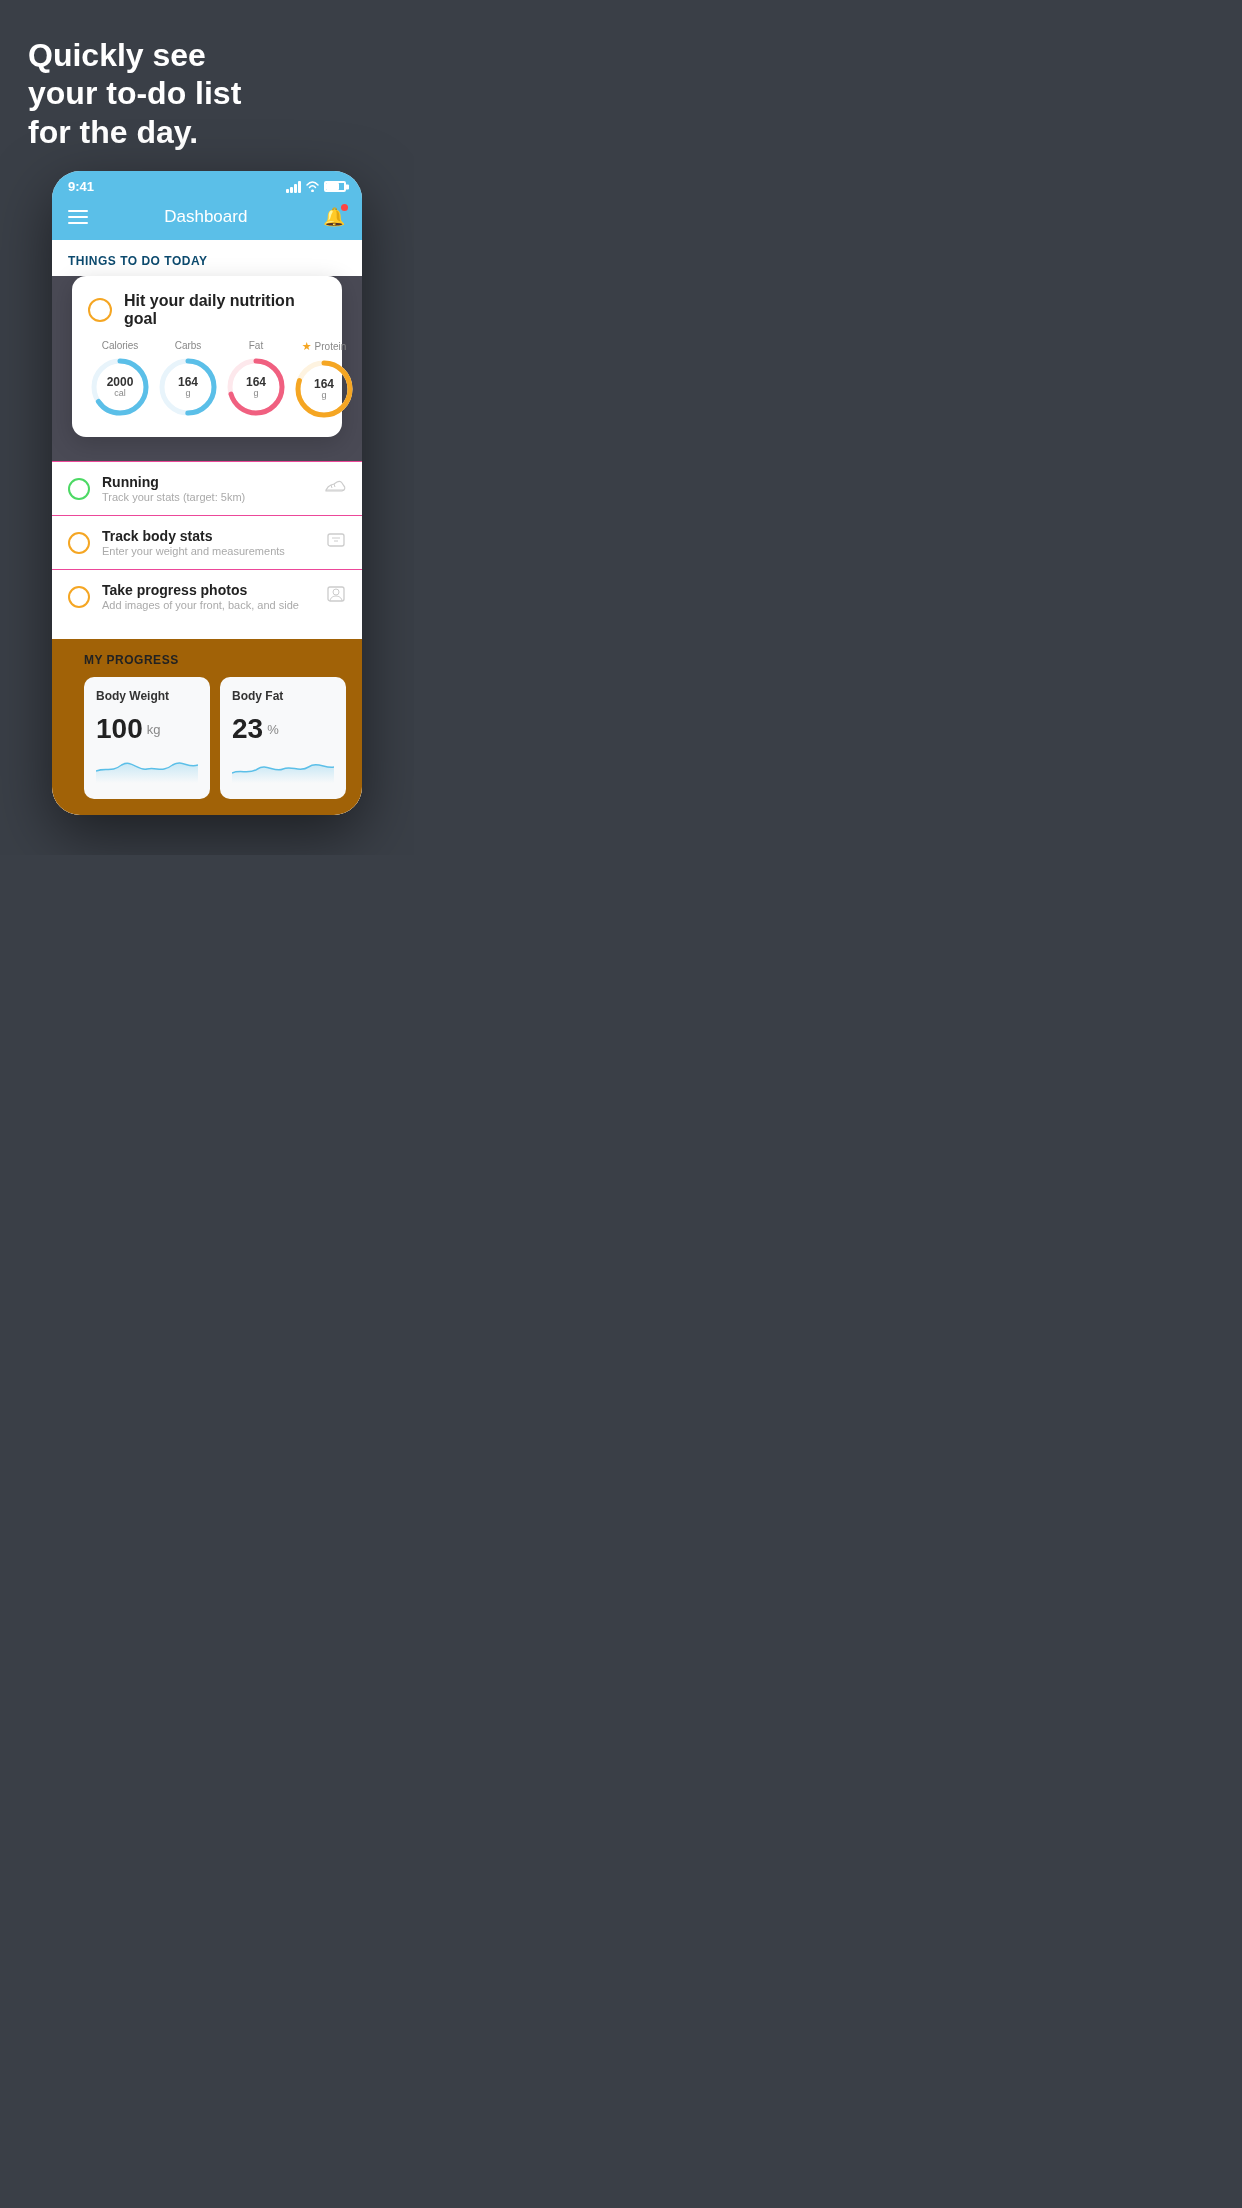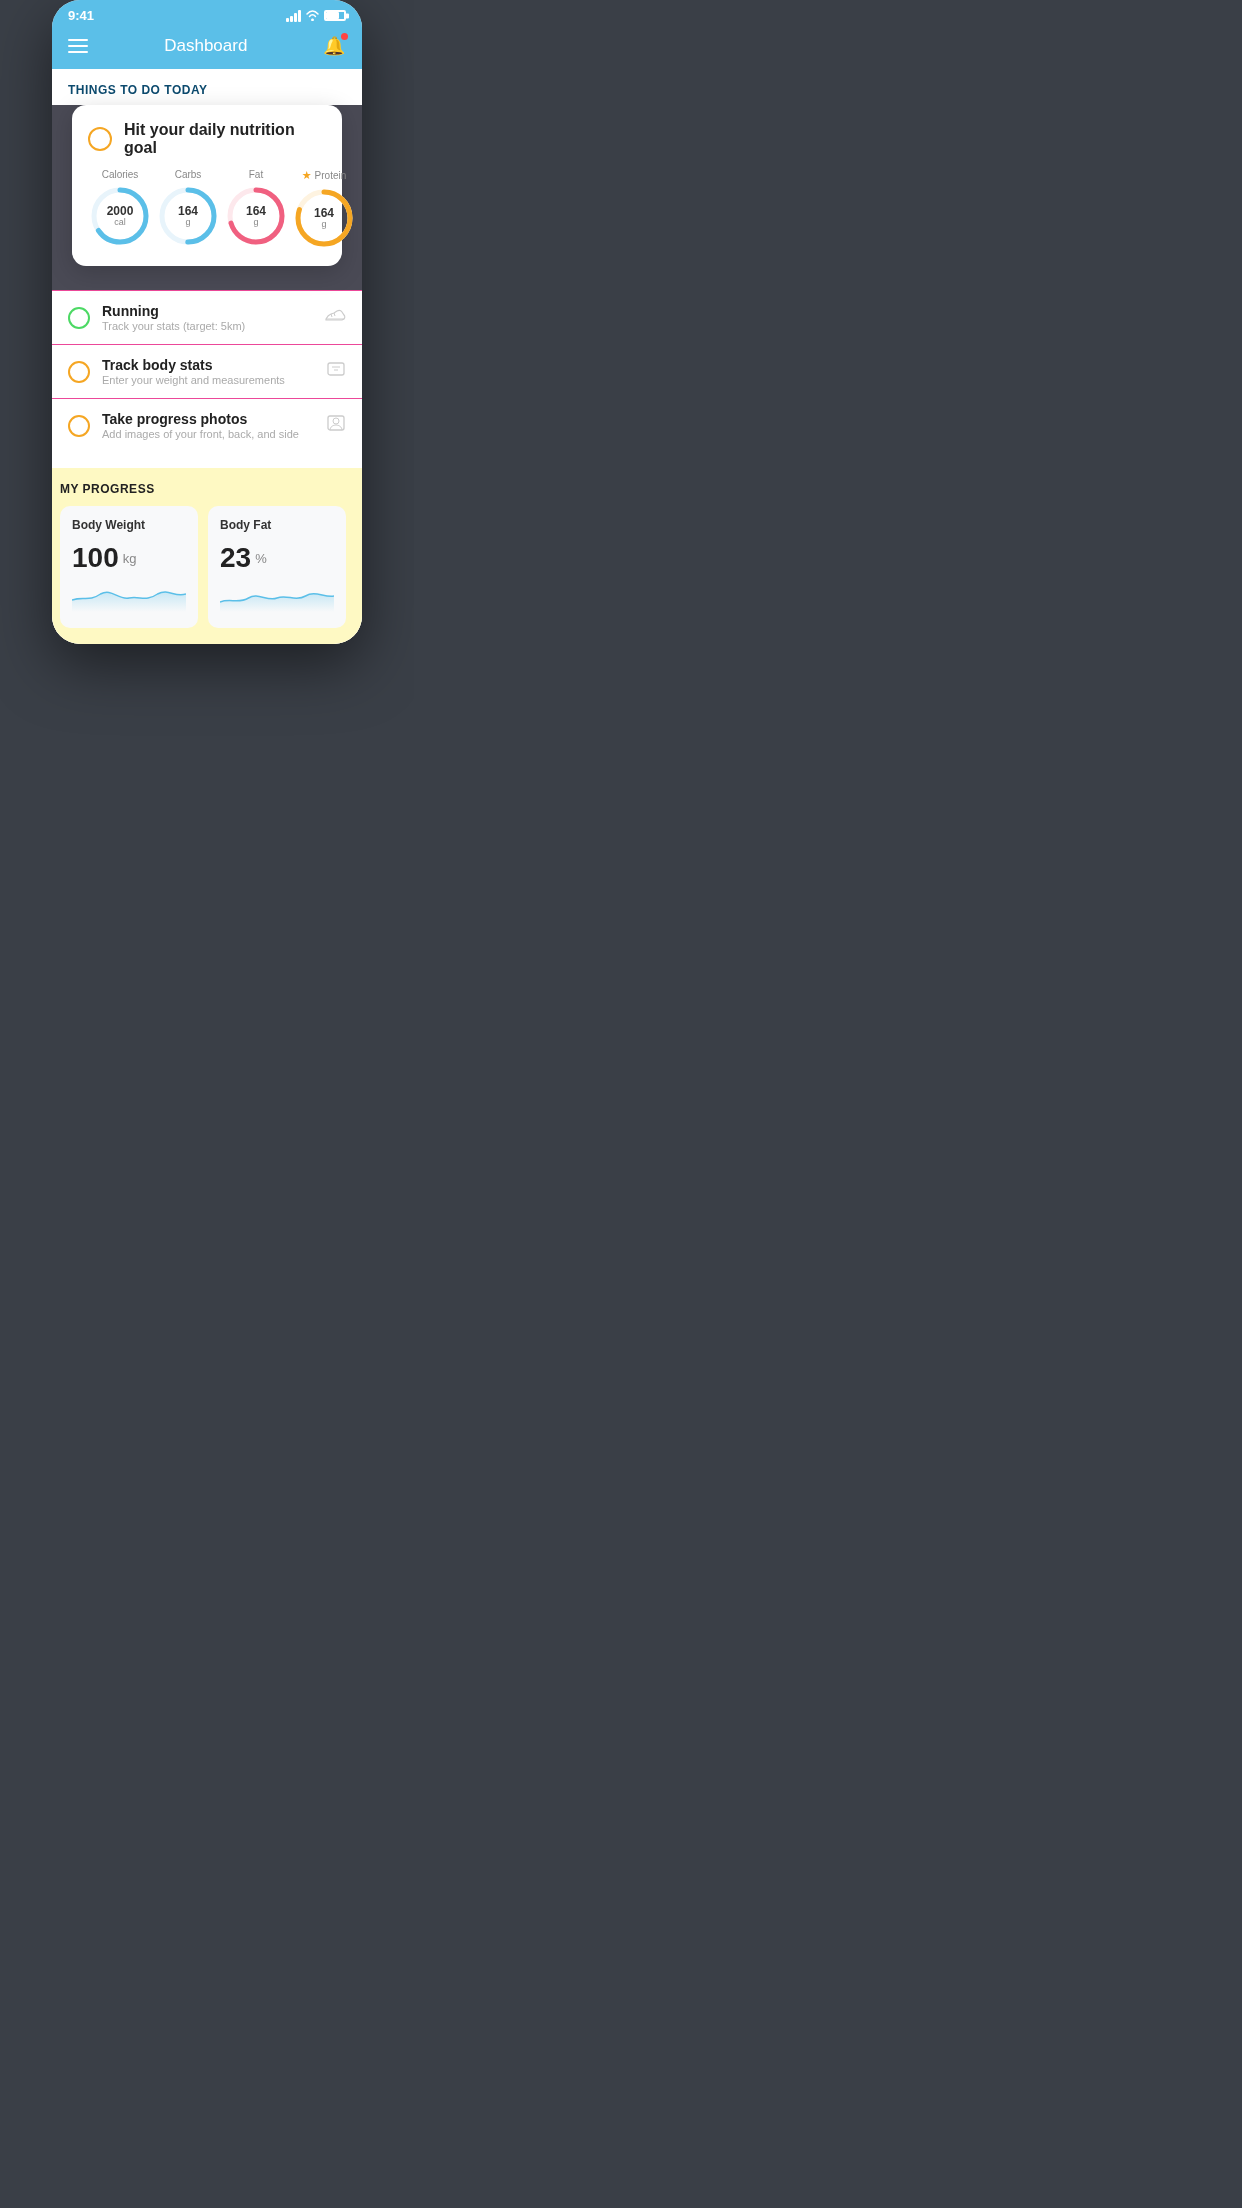--- a/index.html
+++ b/index.html
@@ -270,22 +270,22 @@
     .circle-check-yellow {
       width: 22px;
       height: 22px;
       border-radius: 50%;
       border: 2px solid #f5a623;
       flex-shrink: 0;
     }
 
     
     .progress-section {
-      background: #fef9c3;
-      padding: 14px 16px 0 8px;
+      background: #a16207;
+      padding: 14px 16px 0 32px;
       margin-top: 16px;
     }
     .progress-title {
       font-size: 12px;
       font-weight: 800;
       color: #222;
       letter-spacing: 0.5px;
       margin-bottom: 10px;
     }
     .progress-cards {
@@ -325,20 +325,25 @@
     .sparkline {
       width: 100%;
       height: 28px;
     }
   </style>
 </head>
 <body>
 
 <div class="bg">
 
+  <div class="hero-text">
+    <h1 style="white-space:pre-line;">Quickly see
+your to-do list
+for the day.</h1>
+  </div>
 
   <div class="phone-wrapper">
     <div class="phone">
 
       <div class="status-bar">
         <span>9:41</span>
         <div class="status-icons">
           <div class="signal-bars">
             <span></span>
               <span></span>

